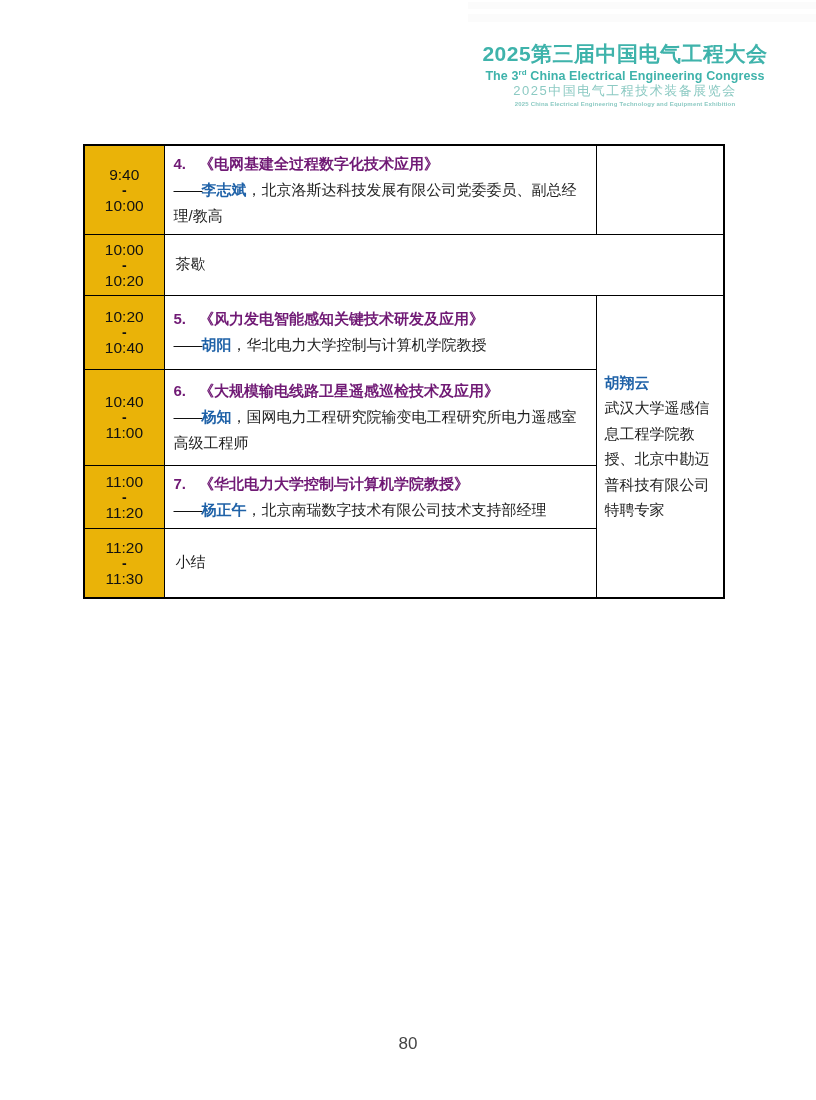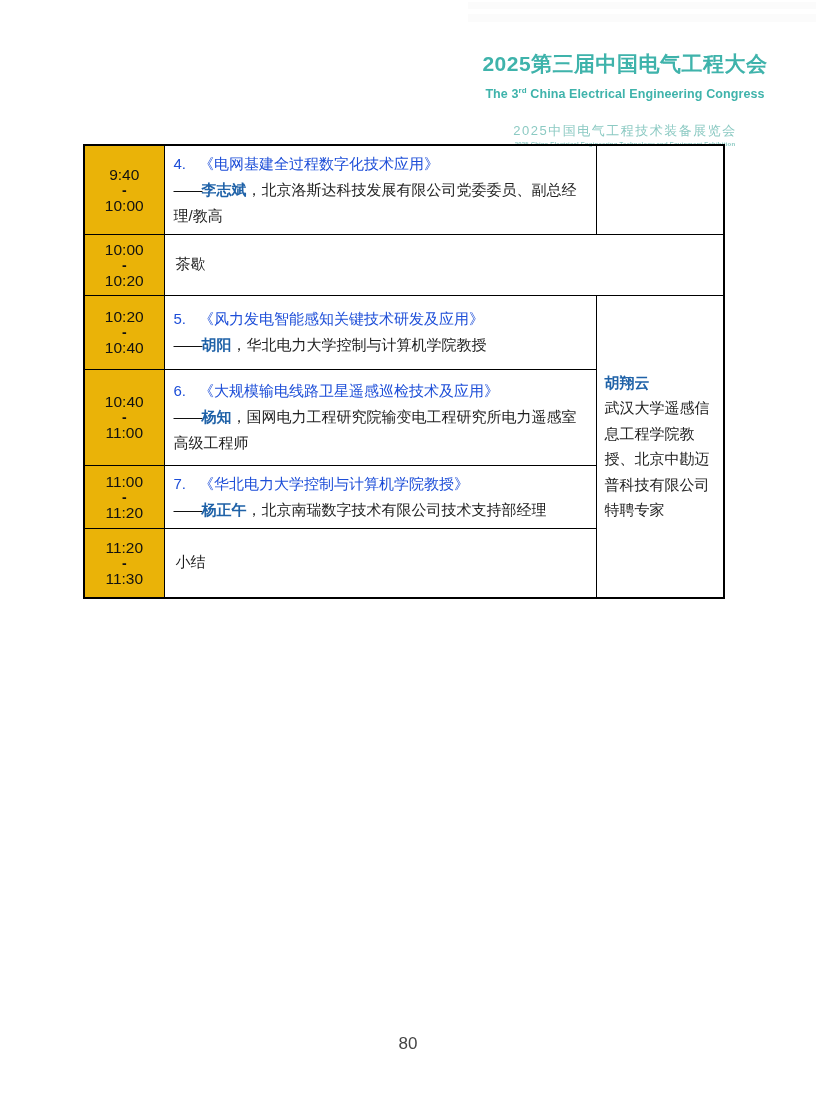--- a/index.html
+++ b/index.html
@@ -13,34 +13,34 @@
     color:#1a1a1a;
     overflow:hidden;
   }
   
   .strip { position:absolute; left:468px; right:0; background:#fbfbfb; }
   .strip.s1 { top:2px;  height:7px; }
   .strip.s2 { top:14px; height:8px; }
 
   
   .header {
-    position:absolute; left:455px; top:52px; width:340px;
+    position:absolute; left:455px; top:42px; width:340px;
     text-align:center; line-height:1.15;
   }
   .cn-title {
     font-size:21px; font-weight:bold; color:#3fb3ab;
     letter-spacing:0.5px; white-space:nowrap;
   }
   .en-title {
     font-size:12.5px; font-weight:bold; color:#3fb3ab;
-    margin-top:10px; white-space:nowrap; letter-spacing:0.1px;
+    margin-top:2px; white-space:nowrap; letter-spacing:0.1px;
   }
   .en-title sup { font-size:8px; }
   .expo-cn {
-    font-size:13px; color:#8ccac3; margin-top:22px;
+    font-size:13px; color:#8ccac3; margin-top:0;
     letter-spacing:1.5px; white-space:nowrap;
   }
   .expo-en {
     font-size:6px; font-weight:bold; color:#8ccac3;
     margin-top:2px; white-space:nowrap; letter-spacing:0.2px;
   }
 
   
   table.schedule {
     position:absolute; left:83px; top:144px;
@@ -71,21 +71,21 @@
     line-height:19px;
   }
   td.time .tdash { font-weight:bold; line-height:12px; font-size:14px; }
 
   td.content {
     padding:4px 10px 4px 9px;
     vertical-align:middle;
     font-size:15px;
     line-height:26px;
   }
-  .title-line { font-weight:normal; color:#1d4ed8; }
+  .title-line { font-weight:bold; color:#701a75; }
   .title-line .num { display:inline-block; margin-right:13px; }
   .speaker-line { color:#222; }
   .speaker-line .dash { color:#111; letter-spacing:-1px; }
   .speaker-line .name { color:#1f62a8; font-weight:bold; }
 
   td.plain {
     padding:4px 16px 4px 11px;
     vertical-align:middle;
     font-size:15px;
   }

